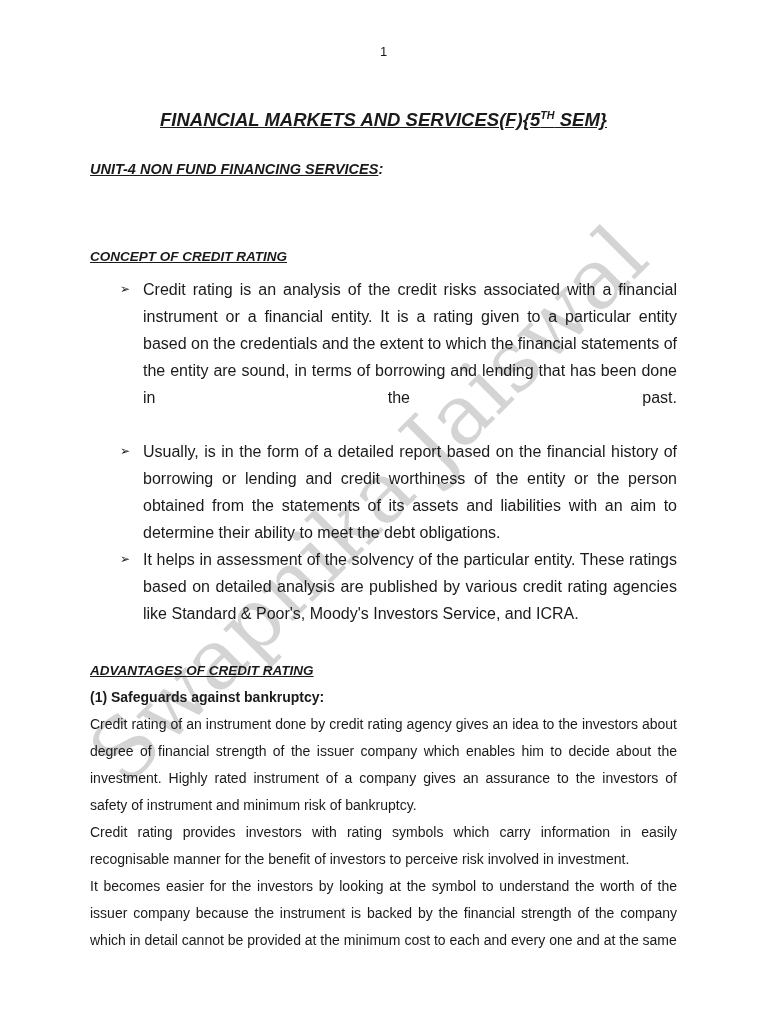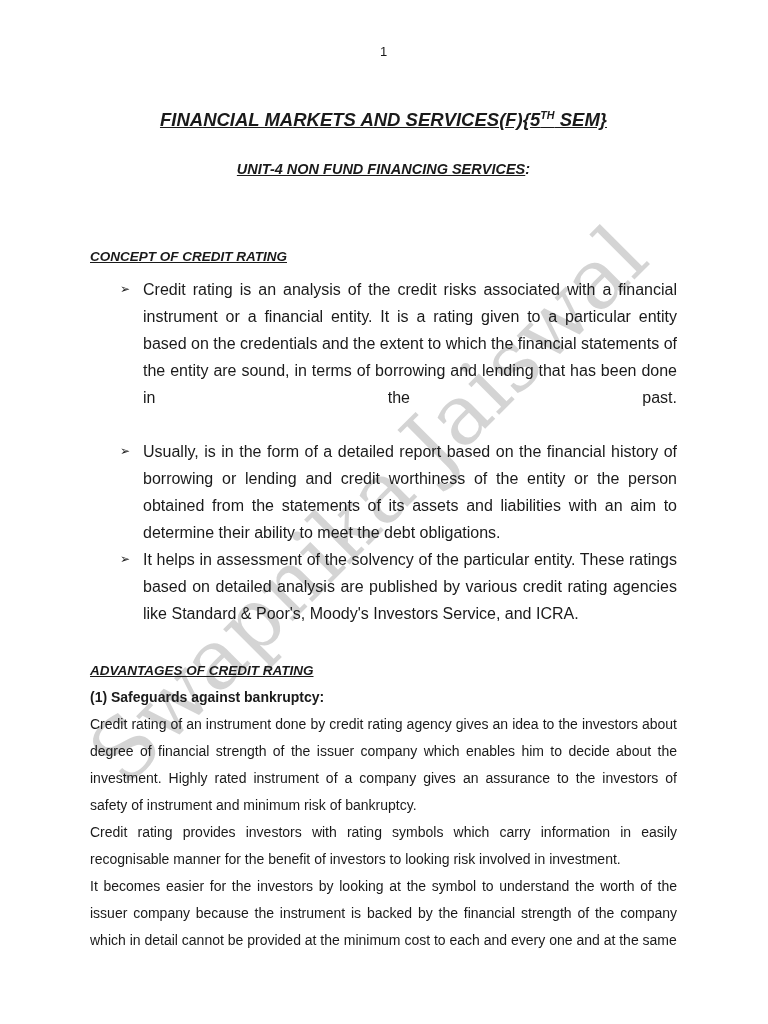--- a/index.html
+++ b/index.html
@@ -43,21 +43,20 @@
     font-size: 18.5px;
     line-height: 24px;
     font-weight: bold;
     font-style: italic;
   }
   .doc-title .u { text-decoration: underline; }
   .doc-title sup { font-size: 0.58em; vertical-align: super; }
 
   .doc-subtitle {
     margin-top: 27px;
-    text-align: center;
     font-size: 14.5px;
     line-height: 20px;
     font-weight: bold;
     font-style: italic;
   }
   .doc-subtitle .u { text-decoration: underline; }
 
   .section-heading {
     margin-top: 64px;
     font-size: 13.5px;
@@ -132,19 +131,19 @@
     </div>
 
     <h3 class="section-heading advantages-heading"><span class="u">ADVANTAGES OF CREDIT RATING</span></h3>
 
     <div class="flow">
 
 
       <div class="item-title">(1) Safeguards against bankruptcy:</div>
       <p>Credit rating of an instrument done by credit rating agency gives an idea to the investors about degree of financial strength of the issuer company which enables him to decide about the investment. Highly rated instrument of a company gives an assurance to the investors of safety of instrument and minimum risk of bankruptcy.</p>
 
-      <p>Credit rating provides investors with rating symbols which carry information in easily recognisable manner for the benefit of investors to looking risk involved in investment.</p>
+      <p>Credit rating provides investors with rating symbols which carry information in easily recognisable manner for the benefit of investors to perceive risk involved in investment.</p>
       <p>It becomes easier for the investors by looking at the symbol to understand the worth of the issuer company because the instrument is backed by the financial strength of the company which in detail cannot be provided at the minimum cost to each and every one and at the same</p>
 
     </div>
 
   </div>
 </div>
 
 </body></html>

